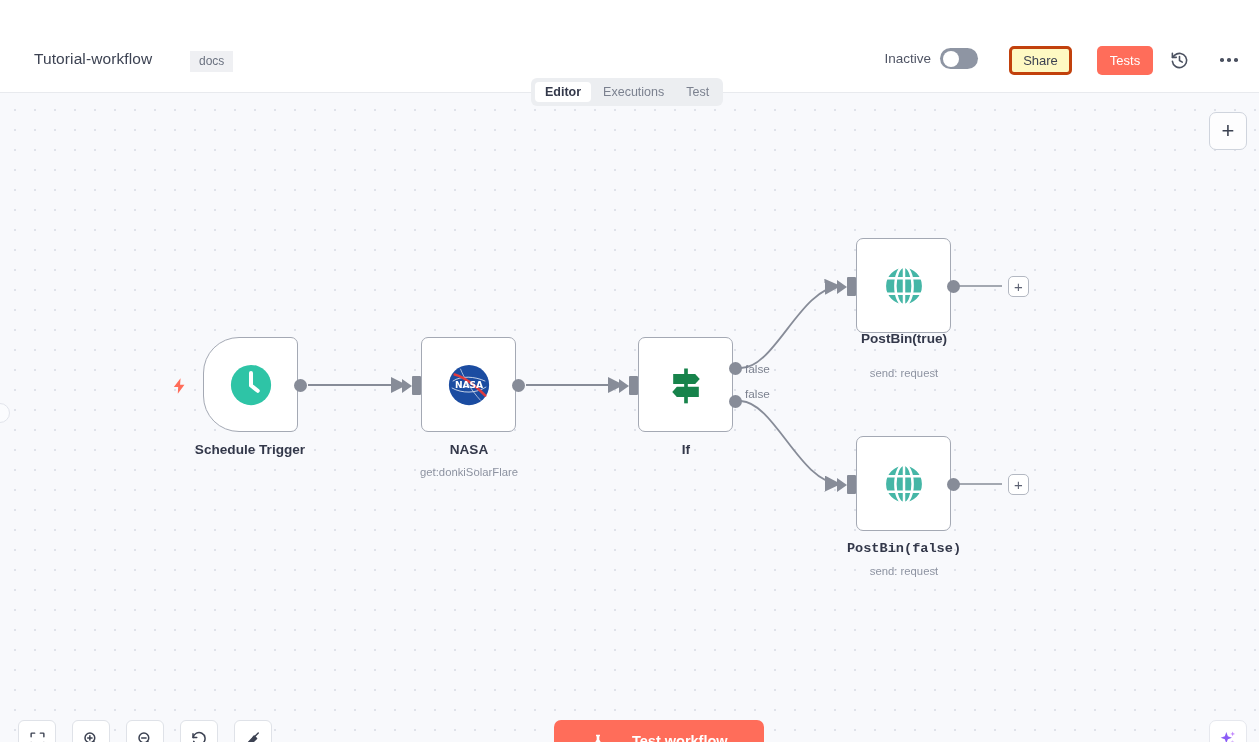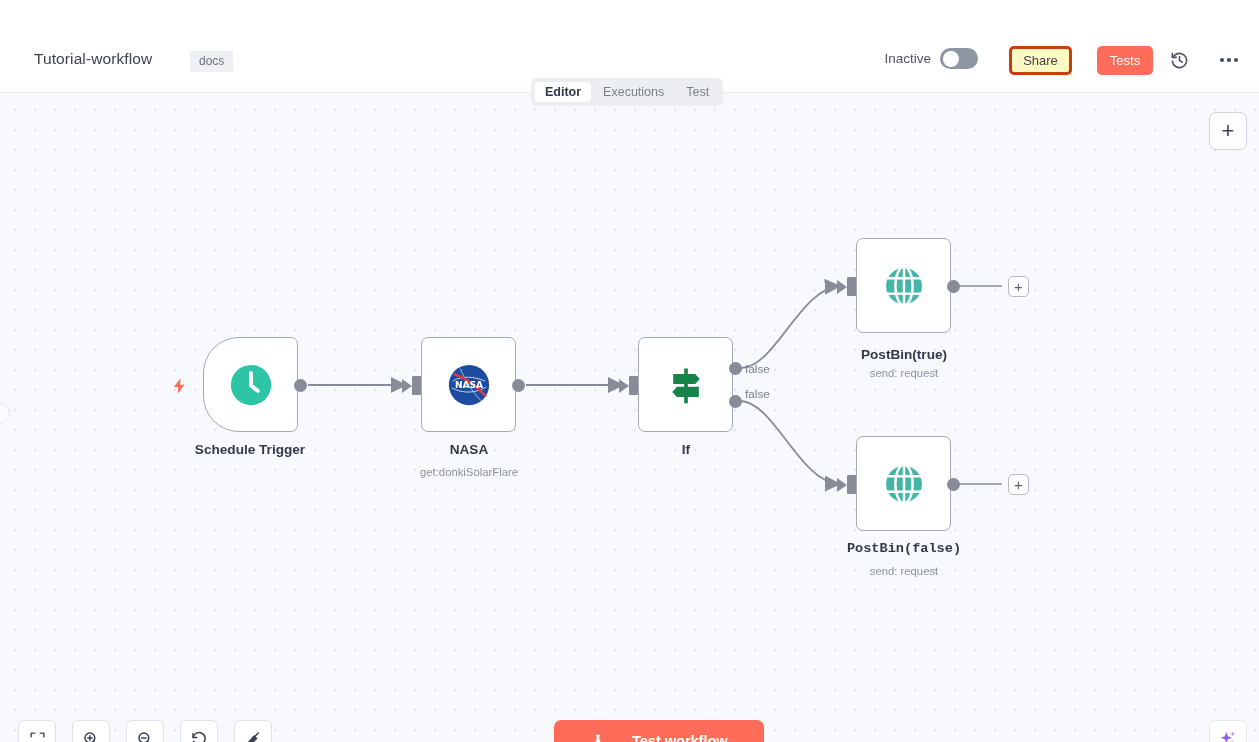--- a/index.html
+++ b/index.html
@@ -309,21 +309,21 @@
         <circle cx="24" cy="24" r="20" fill="#45b6a6"></circle>
         <ellipse cx="24" cy="24" rx="20" ry="20" fill="none" stroke="#ffffff" stroke-width="2.6"></ellipse>
         <ellipse cx="24" cy="24" rx="9" ry="20" fill="none" stroke="#ffffff" stroke-width="2.6"></ellipse>
         <line x1="4" y1="16" x2="44" y2="16" stroke="#ffffff" stroke-width="2.6"></line>
         <line x1="4" y1="32" x2="44" y2="32" stroke="#ffffff" stroke-width="2.6"></line>
         <line x1="24" y1="4" x2="24" y2="44" stroke="#ffffff" stroke-width="2.6"></line>
       </svg>
     </div>
     <div class="port-out" style="left:947px; top:187px;"></div>
     <div class="plus-endpoint" style="left:1008px; top:183px;">+</div>
-    <div class="node-label" style="left:814px; top:254px; width:180px;">PostBin(true)</div>
+    <div class="node-label" style="left:814px; top:238px; width:180px;">PostBin(true)</div>
     <div class="node-sub" style="left:814px; top:274px; width:180px;">send: request</div>
 
     <div class="port-in" style="left:847px; top:382px;"></div>
     <div class="node" style="left:856px; top:343px; width:95px; height:95px;">
       <svg width="46" height="46" viewBox="0 0 48 48">
         <circle cx="24" cy="24" r="20" fill="#45b6a6"></circle>
         <ellipse cx="24" cy="24" rx="20" ry="20" fill="none" stroke="#ffffff" stroke-width="2.6"></ellipse>
         <ellipse cx="24" cy="24" rx="9" ry="20" fill="none" stroke="#ffffff" stroke-width="2.6"></ellipse>
         <line x1="4" y1="16" x2="44" y2="16" stroke="#ffffff" stroke-width="2.6"></line>
         <line x1="4" y1="32" x2="44" y2="32" stroke="#ffffff" stroke-width="2.6"></line>

